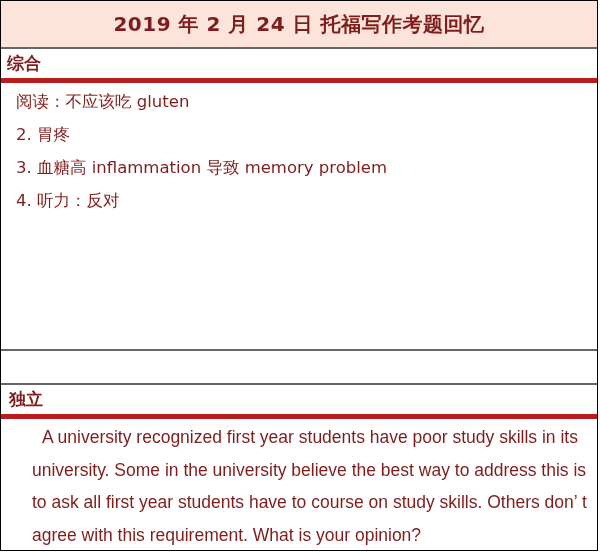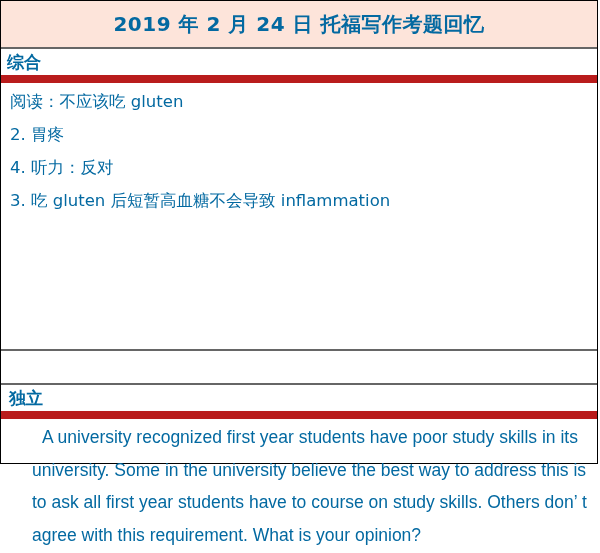--- a/index.html
+++ b/index.html
@@ -1,36 +1,36 @@
 <!DOCTYPE html>
 <html><head>
   <meta charset="utf-8">
   <style>
     html, body { margin: 0; padding: 0; background: #ffffff; }
     body { width: 600px; height: 553px; overflow: hidden; position: relative; }
     .table {
-      position: absolute; left: 0; top: 0; width: 598px; height: 464px;
+      position: absolute; left: 0; top: 0; width: 598px; height: 551px;
       border-left: 1px solid #000; border-right: 1px solid #000; border-bottom: 1px solid #000; border-top: 1px solid #000;
       box-sizing: border-box;
       font-family: "DejaVu Sans", "Liberation Sans", sans-serif;
-      color: #0369a1;
+      color: #7f1d1d;
     }
     .row { position: absolute; left: 0; right: 0; box-sizing: border-box; }
     .title-row {
       top: 0; height: 48px; background: #fde4da;
       border-bottom: 2px solid #666;
       display: flex; align-items: center; justify-content: center;
       font-weight: bold; font-size: 20px; letter-spacing: 0.5px;
     }
     .section-row {
-      height: 34px; border-bottom: 8px solid #b91c1c;
+      height: 34px; border-bottom: 5px solid #b91c1c;
       display: flex; align-items: center; padding-left: 6px;
       font-weight: bold; font-size: 17px;
     }
-    .lines { padding-left: 9px; }
+    .lines { padding-left: 15px; }
     .line {
       height: 33px; line-height: 33px; font-size: 16.5px; white-space: nowrap;
     }
     .empty-row { border-bottom: 2px solid #666; }
     .prompt {
       padding-left: 31px; padding-right: 8px;
       font-family: "Liberation Sans", sans-serif;
       font-size: 17.5px; line-height: 32.5px; text-indent: 10px;
     }
   </style>
@@ -38,22 +38,22 @@
 <body>
 
 <div class="table">
   <div class="row title-row">2019 年 2 月 24 日  托福写作考题回忆</div>
 
   <div class="row section-row" style="top:48px;">综合</div>
 
   <div class="row lines" style="top:84px; height:266px; border-bottom:2px solid #666;">
     <div class="line">阅读：不应该吃 gluten</div>
     <div class="line">2.  胃疼</div>
+    <div class="line">3.  血糖高  inflammation 导致 memory problem</div>
     <div class="line">4.  听力：反对</div>
-    <div class="line">3.  吃 gluten 后短暂高血糖不会导致 inflammation</div>
   </div>
 
   <div class="row empty-row" style="top:350px; height:34px;"></div>
 
   <div class="row section-row" style="top:384px;padding-left:8px;">独立</div>
 
   <div class="row prompt" style="top:420px;">A university recognized first year students have poor study skills in its university. Some in the university believe the best way to address this is to ask all first year students have to course on study skills. Others don’  t agree with this requirement. What is your opinion?</div>
 </div>
 
 </body></html>

